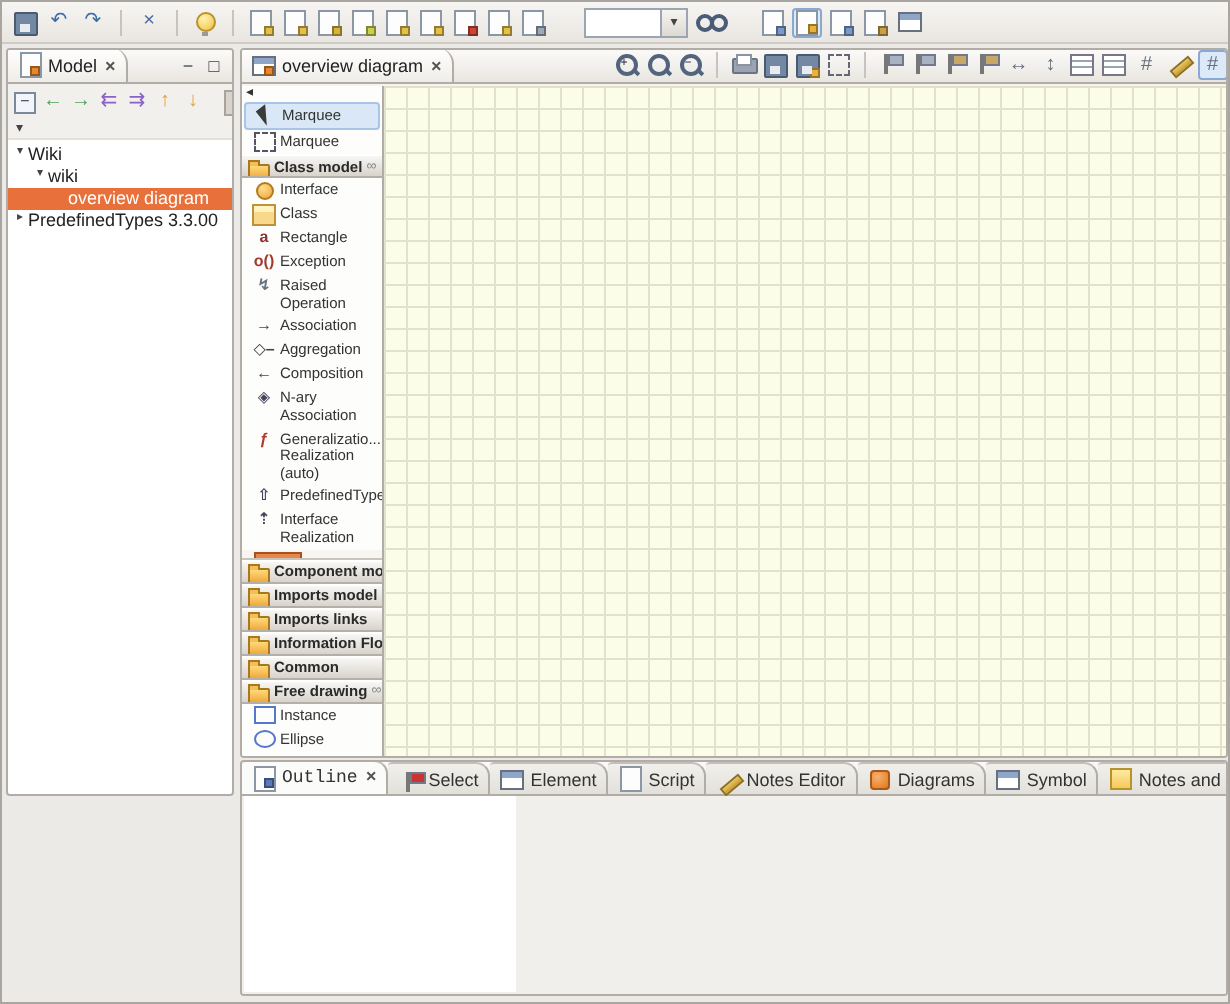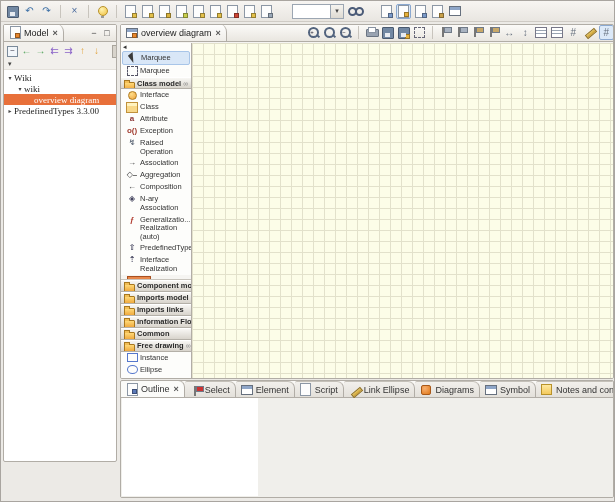--- a/index.html
+++ b/index.html
@@ -48,36 +48,36 @@
   .v-rect::before{content:'';width:9px;height:7px;border:1px solid #5577CC;}
   .v-ellipse::before{content:'';width:9px;height:7px;border:1px solid #5577CC;border-radius:50%;}
   .v-folder::before{content:'';position:absolute;left:1px;top:4px;width:9px;height:6px;background:linear-gradient(#FFD978,#EFA93F);border:1px solid #A87820;border-radius:1px;}
   .v-folder::after{content:'';position:absolute;left:1px;top:2px;width:4px;height:2px;background:#F2BE55;border:1px solid #A87820;border-bottom:none;}
   .v-txt{font-size:8px;font-weight:bold;}
   .combo{display:inline-flex;align-items:center;width:52px;height:15px;background:#fff;border:1px solid #9CA6B2;margin:0 2px;flex:none;}
   .combo .cval{flex:1;font-size:9px;padding-left:2px;color:#333;}
   .combo .cbtn{width:13px;height:13px;background:linear-gradient(#F6F4F0,#DEDAD2);border-left:1px solid #9CA6B2;font-size:7px;display:flex;align-items:center;justify-content:center;color:#444;}
   
   .view{position:absolute;background:#F5F4F1;border:1px solid #B1ADA6;border-radius:2px;overflow:hidden;}
-  #model-view{left:2px;top:23px;width:114px;height:438px;background:#FFFFFF;}
+  #model-view{left:2px;top:23px;width:114px;height:374px;background:#FFFFFF;}
   #editor-view{left:119px;top:23px;width:494px;height:355px;}
   #bottom-view{left:119px;top:379px;width:494px;height:118px;background:#F0EFEB;}
   .vhead{height:17px;display:flex;align-items:flex-end;background:linear-gradient(#FBFAF8,#E9E6E0);border-bottom:1px solid #B1ADA6;}
   .vtab{display:flex;align-items:center;gap:3px;height:17px;padding:0 5px;background:linear-gradient(#FFFFFF,#EFEDE8);
         border-right:1px solid #B1ADA6;border-radius:2px 8px 0 0;font-size:9px;color:#222;white-space:nowrap;}
   .vtab .ic{width:12px;height:12px;}
   .tclose{font-size:9px;font-weight:bold;color:#555;padding-left:1px;cursor:default;}
   .winbtns{margin-left:auto;display:flex;gap:3px;align-items:center;padding-right:4px;height:17px;}
   .wbtn{font-size:9px;color:#444;width:10px;text-align:center;line-height:10px;}
   
   .mtb{height:18px;display:flex;align-items:center;gap:1px;padding:1px 2px;background:#F2F0EC;overflow:hidden;}
   .mtb .ic{width:13px;height:13px;font-size:10px;}
   .vmenu{height:10px;padding-left:4px;font-size:7px;color:#444;background:#F2F0EC;border-bottom:1px solid #E4E1DB;}
   #model-tree{font-size:9px;color:#222;padding-top:2px;background:#fff;}
-  .trow{display:flex;align-items:center;height:11px;white-space:nowrap;overflow:hidden;font-family:Liberation Serif, serif;}
+  .trow{display:flex;align-items:flex-start;height:11px;white-space:nowrap;overflow:hidden;}
   .trow .texp{width:8px;font-size:6px;color:#444;text-align:center;flex:none;}
   .trow.sel{background:#E8703A;color:#fff;}
   
   .ehead{height:17px;display:flex;align-items:flex-end;background:linear-gradient(#FBFAF8,#E9E6E0);border-bottom:1px solid #B1ADA6;}
   .etb{display:flex;align-items:center;gap:1px;height:17px;flex:1;padding-right:2px;}
   .econtent{position:absolute;left:0;top:18px;right:0;bottom:0;}
   #palette{position:absolute;left:0;top:0;bottom:0;width:71px;background:#FDFDFB;border-right:1px solid #B1ADA6;overflow:hidden;}
   #canvas{position:absolute;left:71px;top:0;right:0;bottom:0;background-color:#FCFDE8;
     background-image:linear-gradient(to right,#E2E1CB 1px,transparent 1px),linear-gradient(to bottom,#E2E1CB 1px,transparent 1px);
     background-size:11px 11px;}
@@ -91,21 +91,21 @@
     font-size:7.5px;font-weight:bold;color:#2A2A2A;white-space:nowrap;overflow:hidden;text-align:right;}
   .pdrawer .ic{width:12px;height:11px;flex:none;}
   .pdrawer .pin{margin-left:auto;font-size:7px;font-weight:normal;color:#888;}
   .pclip{height:5px;background:#F6F5F2;border-bottom:1px solid #C8C4BC;position:relative;overflow:hidden;}
   .pclip::after{content:'';position:absolute;left:6px;top:1px;width:22px;height:6px;background:#E8874A;border:1px solid #A85020;}
   
   .bhead{height:17px;display:flex;align-items:flex-end;background:linear-gradient(#FBFAF8,#EAE7E1);border-bottom:1px solid #B1ADA6;}
   .btab{display:flex;align-items:center;gap:3px;height:16px;padding:0 5px;font-size:9px;color:#333;
     background:linear-gradient(#F2F0EC,#E3E0DA);border-right:1px solid #B1ADA6;border-top:1px solid #C4C0B8;border-radius:2px 7px 0 0;white-space:nowrap;}
   .btab .ic{width:12px;height:12px;}
-  .btab.active{background:#FBFBF9;height:17px;}
+  .btab.active{background:#FBFBF9;height:17px;font-family:Liberation Mono, monospace;}
   .bcontent{position:absolute;left:0;top:17px;right:0;bottom:0;background:#F0EFEB;}
   .bwhite{position:absolute;left:1px;top:0;width:136px;bottom:1px;background:#fff;}
 </style>
 </head>
 <body>
 
 <div id="win">
 
   <div id="main-toolbar">
       <span class="ic v-floppy"></span>
@@ -267,21 +267,21 @@
             <div class="ptool">
               <span class="ic v-iface"></span>
               <span class="plabel">Interface</span>
             </div>
             <div class="ptool">
               <span class="ic v-classbox"></span>
               <span class="plabel">Class</span>
             </div>
             <div class="ptool">
               <span class="ic v-txt" style="color: rgb(139, 51, 51);">a</span>
-              <span class="plabel">Attribute</span>
+              <span class="plabel">Rectangle</span>
             </div>
             <div class="ptool">
               <span class="ic v-txt" style="color: rgb(160, 59, 46);">o()</span>
               <span class="plabel">Exception</span>
             </div>
             <div class="ptool">
               <span class="ic v-txt" style="color: rgb(102, 112, 126);">↯</span>
               <span class="plabel">Raised
 Operation</span>
             </div>
@@ -378,21 +378,21 @@
           <div class="btab">
             <span class="ic v-tablei"></span>
             <span>Element</span>
           </div>
           <div class="btab">
             <span class="ic v-page"></span>
             <span>Script</span>
           </div>
           <div class="btab">
             <span class="ic v-pencil"></span>
-            <span>Link Ellipse</span>
+            <span>Notes Editor</span>
           </div>
           <div class="btab">
             <span class="ic v-diag"></span>
             <span>Diagrams</span>
           </div>
           <div class="btab">
             <span class="ic v-tablei"></span>
             <span>Symbol</span>
           </div>
           <div class="btab">

